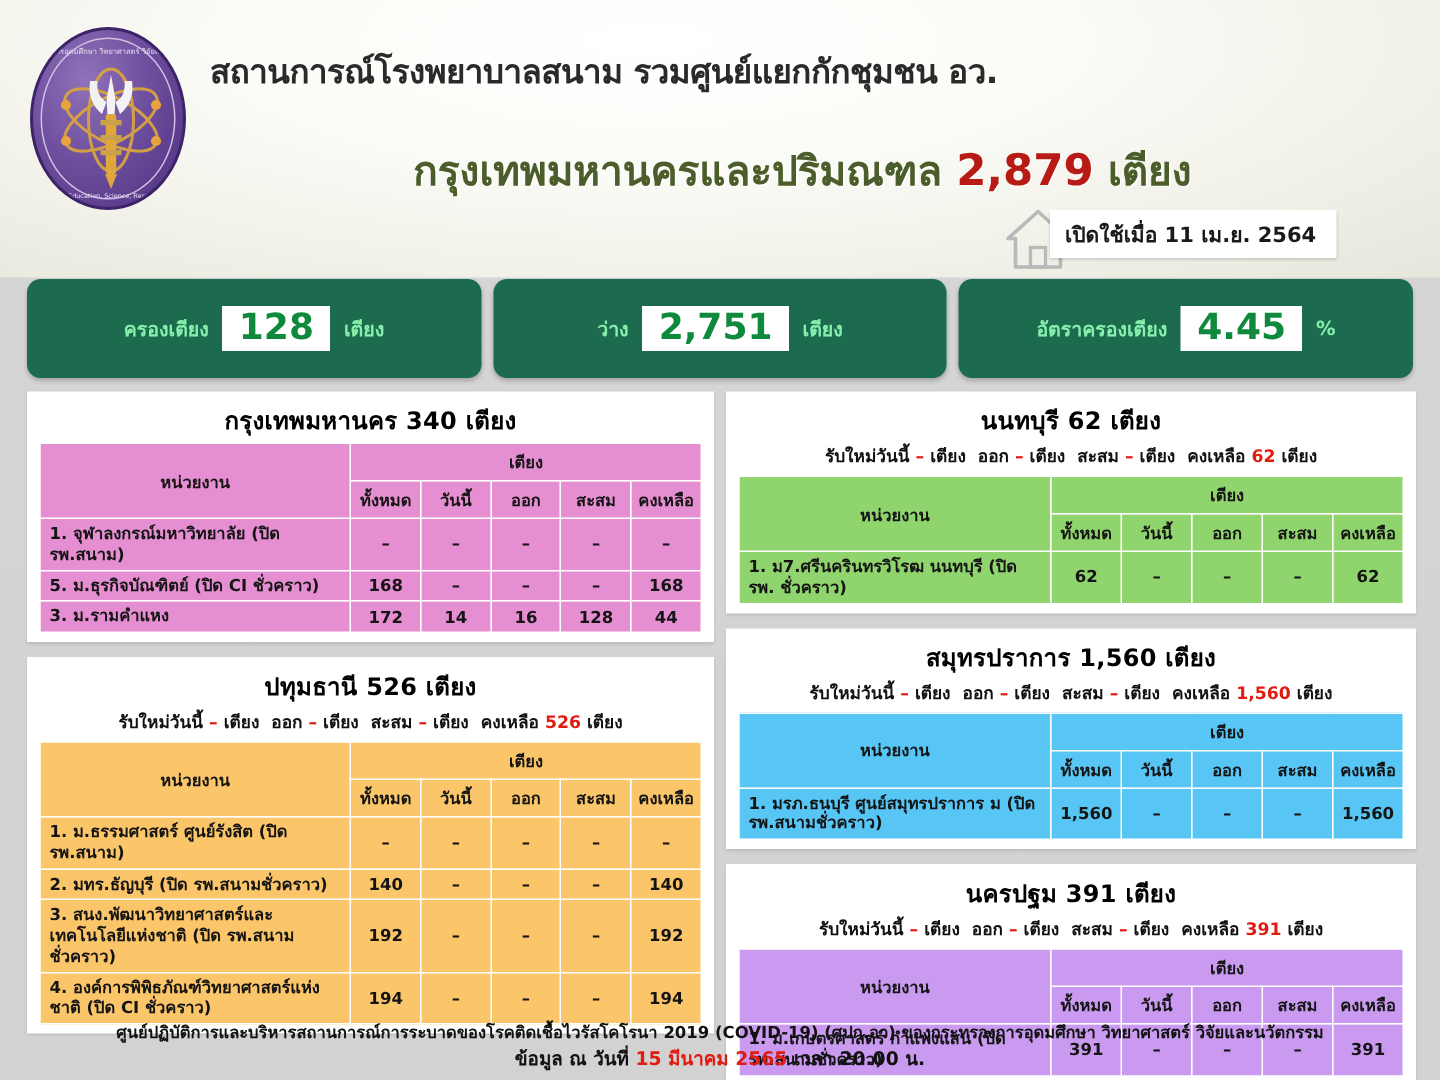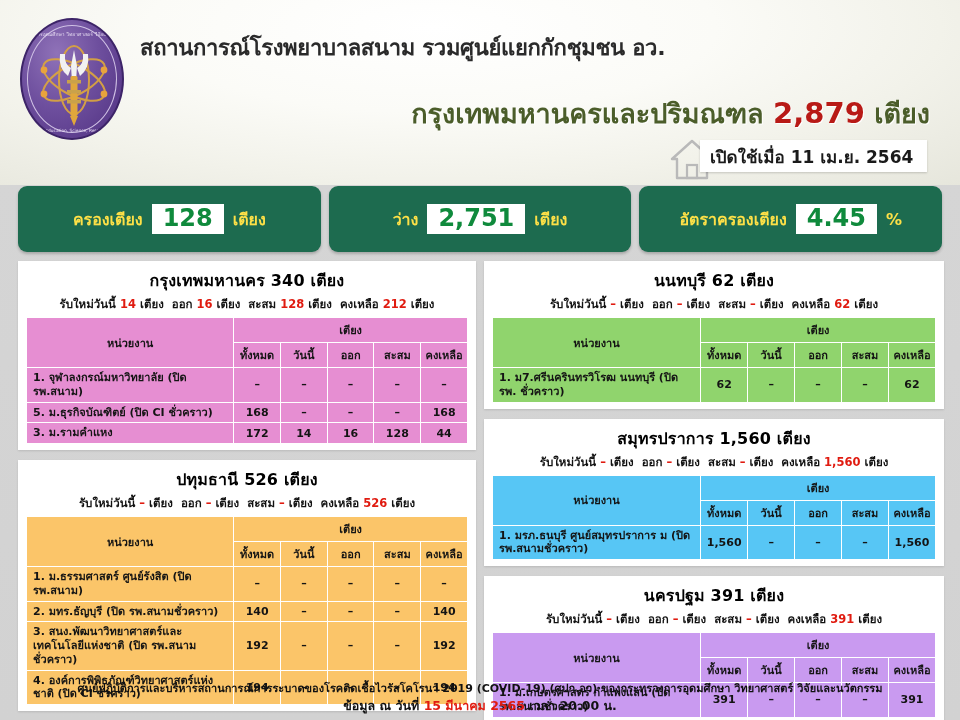--- a/index.html
+++ b/index.html
@@ -59,21 +59,21 @@
     font-weight: bold;
     color: #2a2a2a;
     letter-spacing: -0.3px;
     text-shadow: 0 1px 0 #fff;
   }
 
   .title-sub {
     position: absolute;
     top: 92px; left: 140px;
     width: 790px;
-    text-align: right;
+    text-align: center;
     font-size: 27px;
     font-weight: bold;
     color: #4b5d2a;
     text-shadow: 1px 1px 0 #ffffff;
   }
   .title-sub .big-num {
     color: #b81a16;
     font-size: 29px;
     font-family: "DejaVu Sans", "Liberation Sans", sans-serif;
   }
@@ -82,21 +82,21 @@
     position: absolute;
     top: 140px; left: 700px;
     height: 32px;
     background: #ffffff;
     padding: 3px 14px 3px 10px;
     display: flex;
     align-items: center;
     box-shadow: 0 1px 2px rgba(0,0,0,.18);
   }
   .date-badge span {
-    font-size: 17px;
+    font-size: 14px;
     font-weight: bold;
     color: #1a1a1a;
   }
   .house-icon {
     position: absolute;
     top: 135px; left: 668px;
     width: 48px; height: 48px;
   }
 
   
@@ -114,23 +114,23 @@
     background: #1d6b4f;
     border-radius: 9px;
     display: flex;
     align-items: center;
     justify-content: center;
     gap: 9px;
     box-shadow: 0 2px 3px rgba(0,0,0,.22);
     padding: 0 10px;
   }
   .stat-box .lbl {
-    font-size: 16px;
-    font-weight: bold;
-    color: #fde047;
+    font-size: 13px;
+    font-weight: bold;
+    color: #86efac;
     white-space: nowrap;
   }
   .stat-box .val {
     background: #ffffff;
     color: #0f8a3c;
     font-size: 24px;
     font-weight: bold;
     padding: 2px 11px 3px;
     line-height: 1.05;
     white-space: nowrap;
@@ -296,21 +296,20 @@
     <div class="stat-box">
       <span class="lbl">อัตราครองเตียง</span>
       <span class="val">4.45</span>
       <span class="lbl">%</span>
     </div>
   </div>
 
   <div class="col-left" id="col-left">
       <div class="card t-pink">
         <div class="card-title">กรุงเทพมหานคร  340 เตียง</div>
-        <div class="card-summary"><span class="seg">รับใหม่วันนี้ <span class="rd">14</span> เตียง</span><span class="seg">ออก <span class="rd">16</span> เตียง</span><span class="seg">สะสม <span class="rd">128</span> เตียง</span><span class="seg">คงเหลือ <span class="rd">212</span> เตียง</span></div>
         <table class="bed">
           <colgroup>
             <col class="c-unit">
             <col class="c-n">
             <col class="c-n">
             <col class="c-n">
             <col class="c-n">
             <col class="c-n">
           </colgroup>
           <thead>

